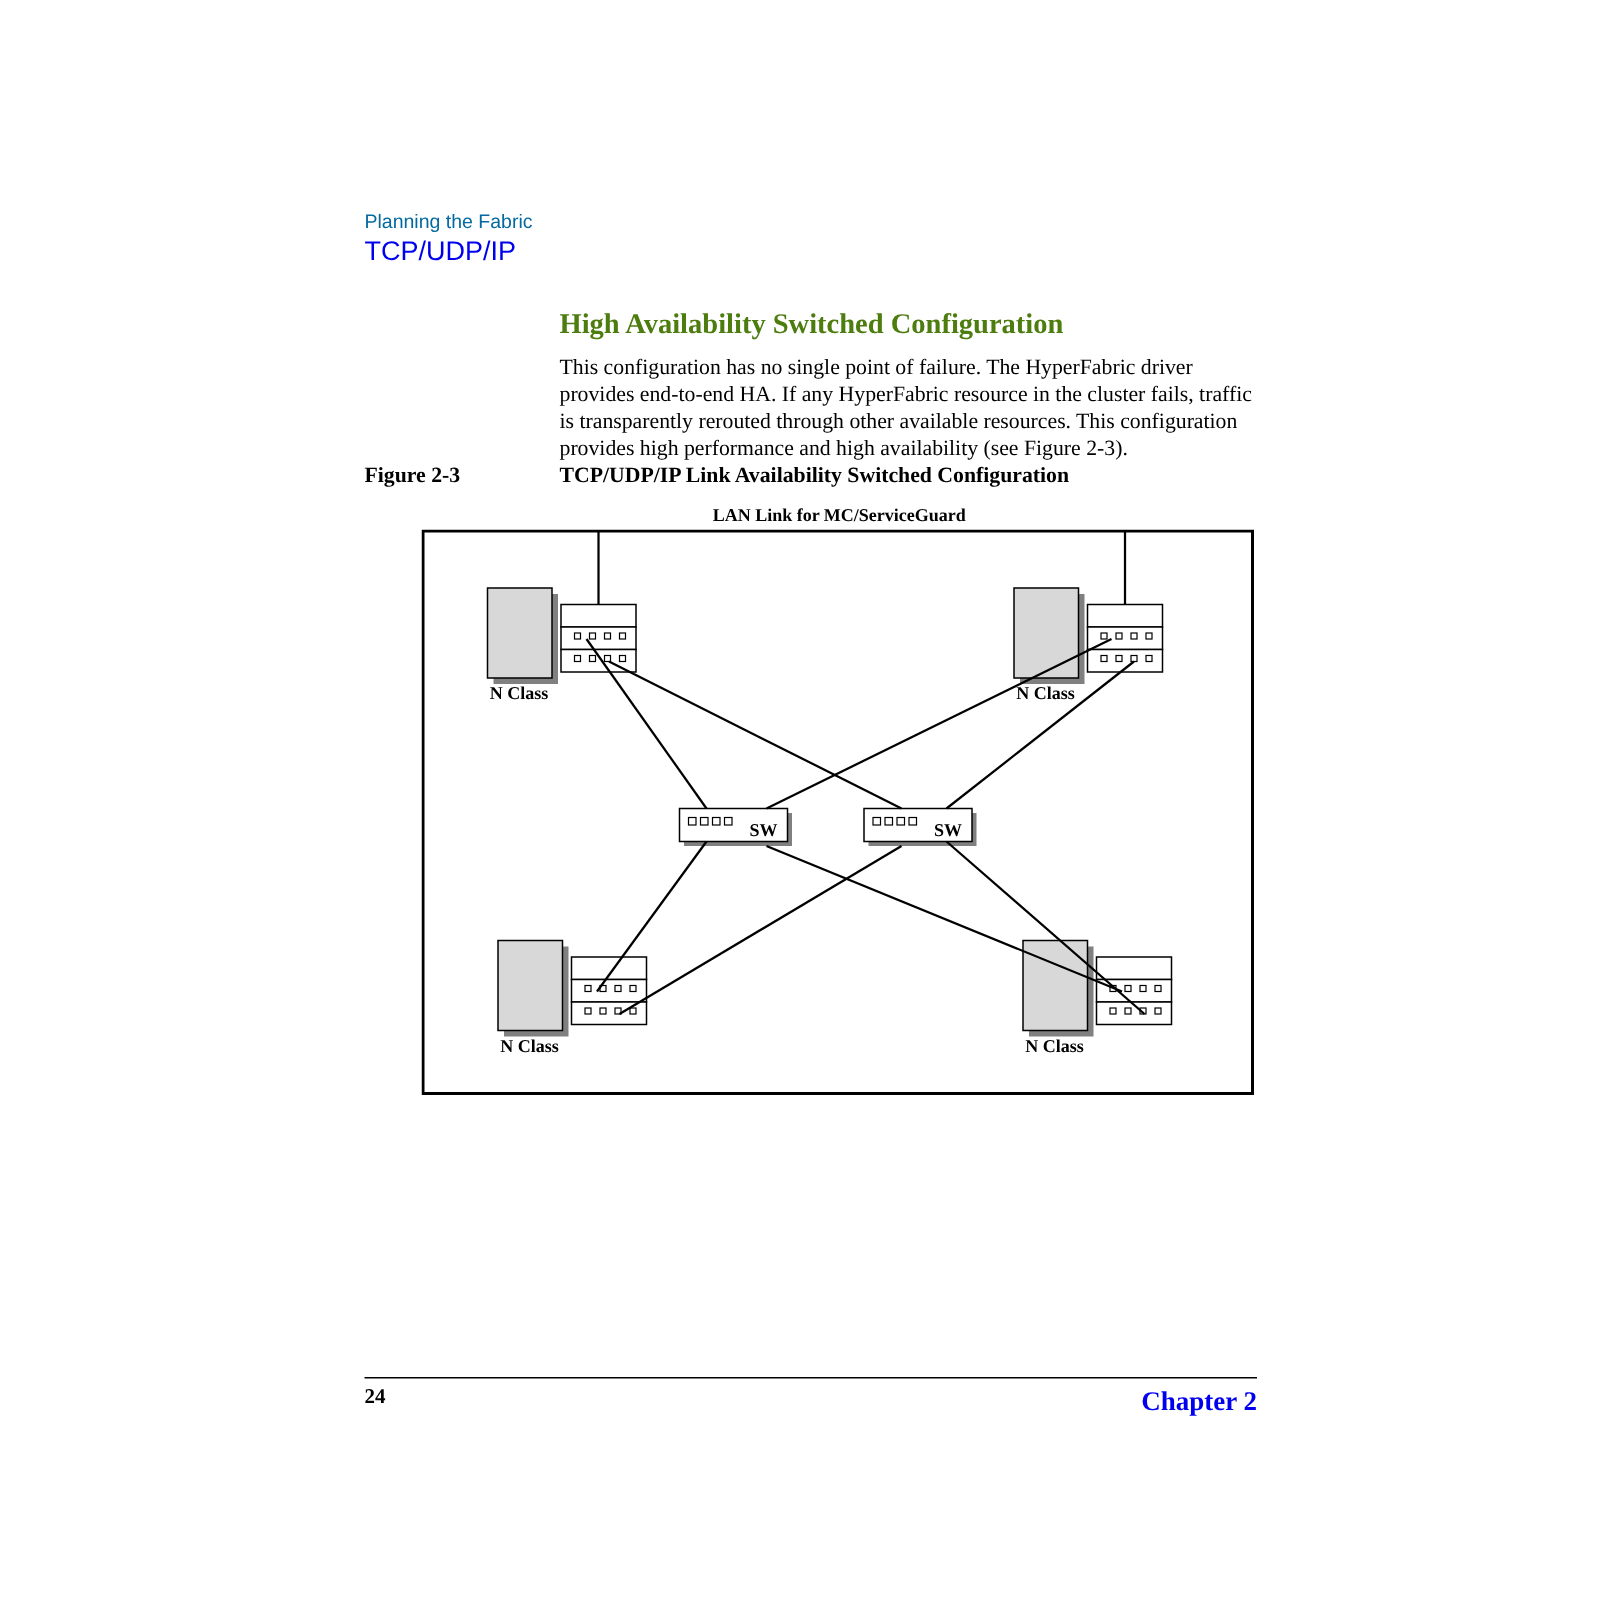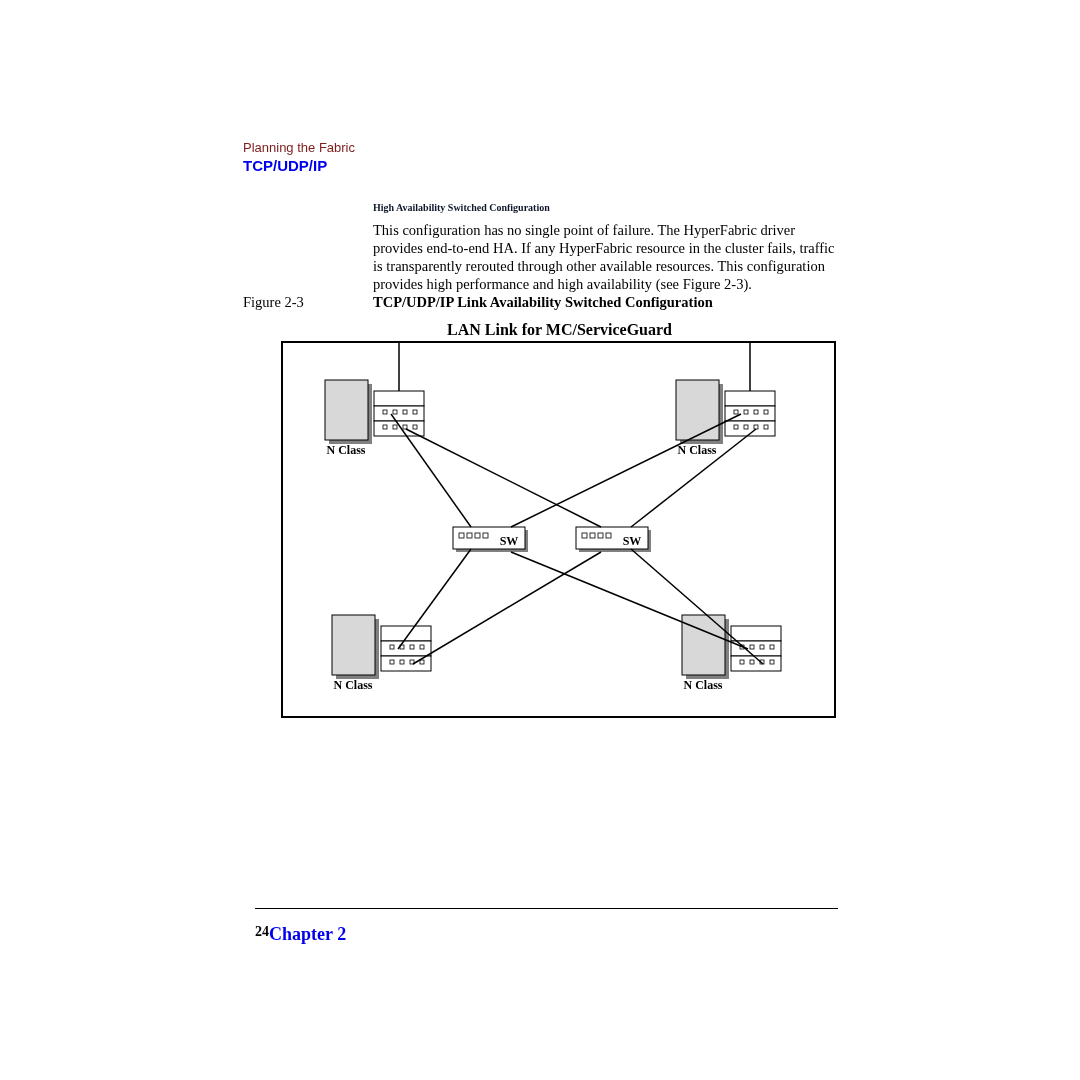--- a/index.html
+++ b/index.html
@@ -15,87 +15,88 @@
     position: absolute;
     left: 243px;
     top: 140px;
     width: 595px;
     height: 805px;
   }
   .header-section {
     margin-bottom: 28px;
   }
   .header-line1 {
-    color: #7f1d1d;
+    color: #0369a1;
     font-family: Arial, Helvetica, sans-serif;
     font-size: 13px;
     font-weight: 400;
     margin-bottom: 2px;
   }
   .header-line2 {
     color: #0000EE;
     font-family: Arial, Helvetica, sans-serif;
-    font-size: 15px;
-    font-weight: 700;
+    font-size: 18px;
+    font-weight: 400;
   }
   .content-area {
     margin-left: 130px;
   }
   .section-title {
     font-family: 'Century Schoolbook', Georgia, serif;
     font-weight: 700;
-    font-size: 10px;
+    font-size: 19px;
     margin-bottom: 8px;
-    color: #0f172a;
+    color: #4d7c0f;
   }
   .body-text {
     font-family: 'Century Schoolbook', Georgia, serif;
     font-size: 14.5px;
     line-height: 1.25;
     color: #000;
   }
   .figure-row {
     display: flex;
     margin-left: 0;
     margin-bottom: 10px;
   }
   .figure-label {
     font-family: 'Century Schoolbook', Georgia, serif;
-    font-weight: 400;
+    font-weight: 700;
     font-size: 14.5px;
     width: 130px;
     flex-shrink: 0;
   }
   .figure-title {
     font-family: 'Century Schoolbook', Georgia, serif;
     font-weight: 700;
     font-size: 14.5px;
   }
   .figure-container {
     margin-left: 38px;
     margin-top: 6px;
   }
   .figure-toplabel {
     font-family: 'Times New Roman', serif;
     font-weight: 700;
-    font-size: 16px;
+    font-size: 12px;
     text-align: center;
     margin-bottom: 2px;
   }
   .diagram-svg {
     display: block;
   }
   .footer {
     position: absolute;
     bottom: 0;
-    left: 12px;
+    left: 0;
     right: 0;
     border-top: 1.5px solid #000;
-    padding-top: 15px;
+    padding-top: 5px;
     display: flex;
+    justify-content: space-between;
   }
   .page-number {
     font-family: 'Century Schoolbook', Georgia, serif;
     font-weight: 700;
     font-size: 14px;
   }
   .chapter {
     font-family: 'Century Schoolbook', Georgia, serif;
     font-weight: 700;
     font-size: 18px;

